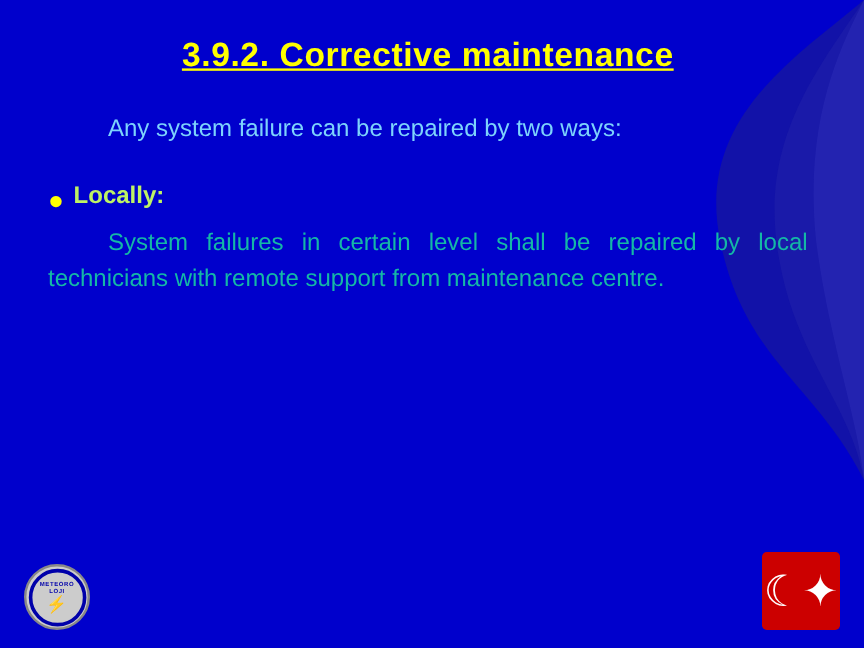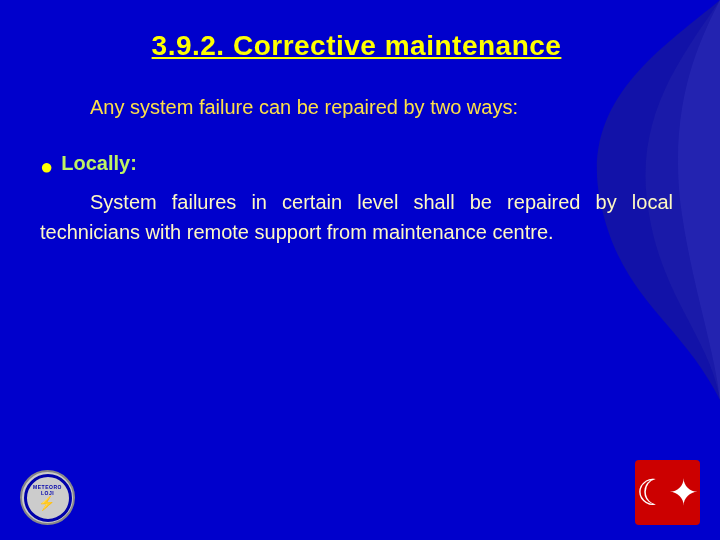--- a/index.html
+++ b/index.html
@@ -41,21 +41,21 @@
       color: #ffff00;
       font-size: 28px;
       font-weight: bold;
       text-decoration: underline;
       text-align: center;
       margin-bottom: 30px;
       letter-spacing: 0.5px;
     }
 
     .intro-text {
-      color: #fde047;
+      color: #7dd3fc;
       font-size: 20px;
       text-indent: 50px;
       margin-bottom: 30px;
       line-height: 1.5;
     }
 
     .bullet-section {
       color: white;
       font-size: 20px;
       margin-bottom: 10px;
@@ -75,21 +75,21 @@
       flex-shrink: 0;
     }
 
     .bullet-text {
       color: #bef264;
       font-size: 20px;
       font-weight: bold;
     }
 
     .bullet-body {
-      color: #fef9c3;
+      color: #14b8a6;
       font-size: 20px;
       line-height: 1.5;
       text-align: justify;
       text-indent: 50px;
     }
 
     
     .logo {
       position: absolute;
       bottom: 15px;

